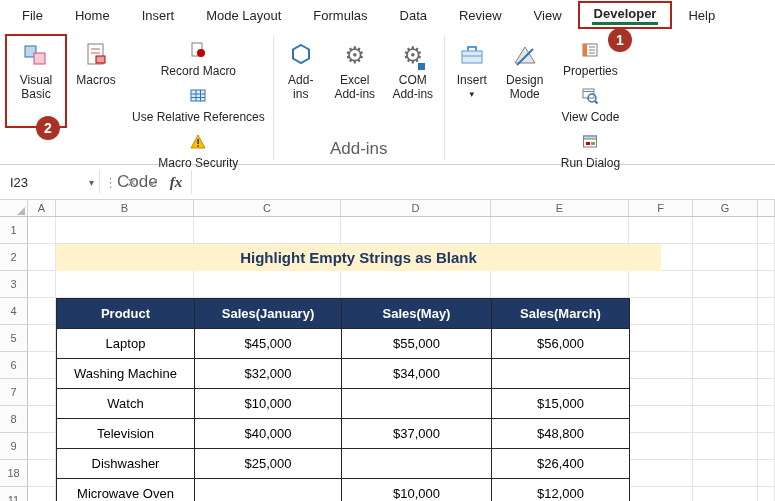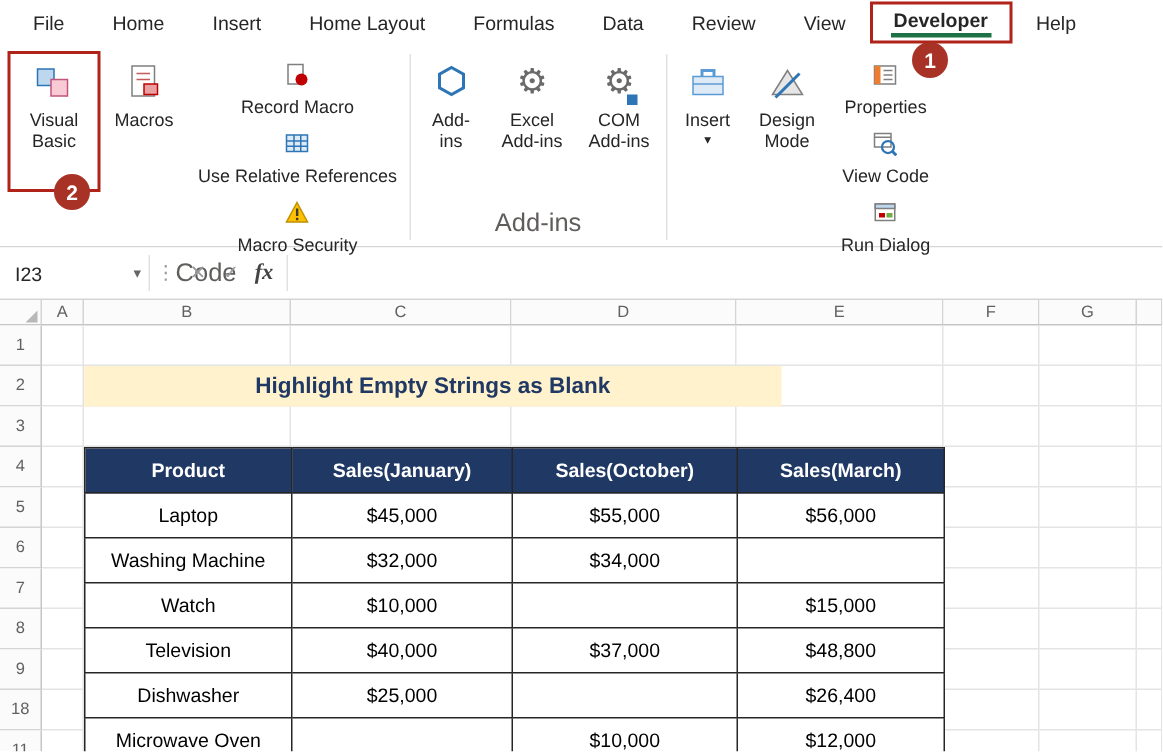--- a/index.html
+++ b/index.html
@@ -51,37 +51,37 @@
   .colhdr-row { display:flex; height:17px; background:#FBFBFB; border-bottom:1px solid #C6C6C6; }
   .colhdr, .corner { border-right:1px solid #D4D4D4; font-size:11px; color:#616161;
                      display:flex; align-items:center; justify-content:center; background:#FBFBFB; }
   .corner { width:28px; position:relative; }
   .corner-tri { position:absolute; right:2px; bottom:1px; width:0; height:0;
                 border-left:8px solid transparent; border-bottom:8px solid #B8B8B8; }
   .grid-row { display:flex; height:27px; }
   .rowhdr { width:28px; border-right:1px solid #C6C6C6; border-bottom:1px solid #D4D4D4; font-size:11px; color:#616161;
             display:flex; align-items:center; justify-content:center; background:#FBFBFB; }
   .gcell { border-right:1px solid #E4E4E4; border-bottom:1px solid #E4E4E4; }
-  .title-cell { position:absolute; left:56px; top:44px; width:465px; height:27px; background:#FFF2CC; color:#1F3864;
+  .title-cell { position:absolute; left:56px; top:44px; width:605px; height:27px; background:#FFF2CC; color:#1F3864;
                 font-weight:bold; font-size:15px; display:flex; align-items:center; justify-content:center; z-index:2; }
   .datatable { position:absolute; left:56px; top:98px; width:573px; border-collapse:collapse; table-layout:fixed;
                z-index:2; background:#fff; }
   .datatable th, .datatable td { border:1px solid #262626; height:27px; text-align:center; font-size:13px; padding:7px; color:#000; }
   .datatable th { background:#1F3864; color:#fff; font-weight:bold; }
 </style>
 </head>
 <body>
 
 <div class="app">
 
   <div class="tabbar">
     <div class="tab"><span class="tlabel">File</span></div>
     <div class="tab"><span class="tlabel">Home</span></div>
     <div class="tab"><span class="tlabel">Insert</span></div>
-    <div class="tab"><span class="tlabel">Home Layout</span></div>
+    <div class="tab"><span class="tlabel">Mode Layout</span></div>
     <div class="tab"><span class="tlabel">Formulas</span></div>
     <div class="tab"><span class="tlabel">Data</span></div>
     <div class="tab"><span class="tlabel">Review</span></div>
     <div class="tab"><span class="tlabel">View</span></div>
     <div class="tab active"><span class="tlabel">Developer</span></div>
     <div class="tab"><span class="tlabel">Help</span></div>
   </div>
 
   <div class="ribbon">
 
@@ -396,21 +396,21 @@
       <colgroup>
           <col style="width:138px">
           <col style="width:147px">
           <col style="width:150px">
           <col style="width:138px">
         </colgroup>
       <tbody>
           <tr>
         <th>Product</th>
         <th>Sales(January)</th>
-        <th>Sales(October)</th>
+        <th>Sales(May)</th>
         <th>Sales(March)</th>
       </tr>
       <tr>
         <td>Laptop</td>
         <td>$45,000</td>
         <td>$55,000</td>
         <td>$56,000</td>
       </tr>
       <tr>
         <td>Washing Machine</td>

